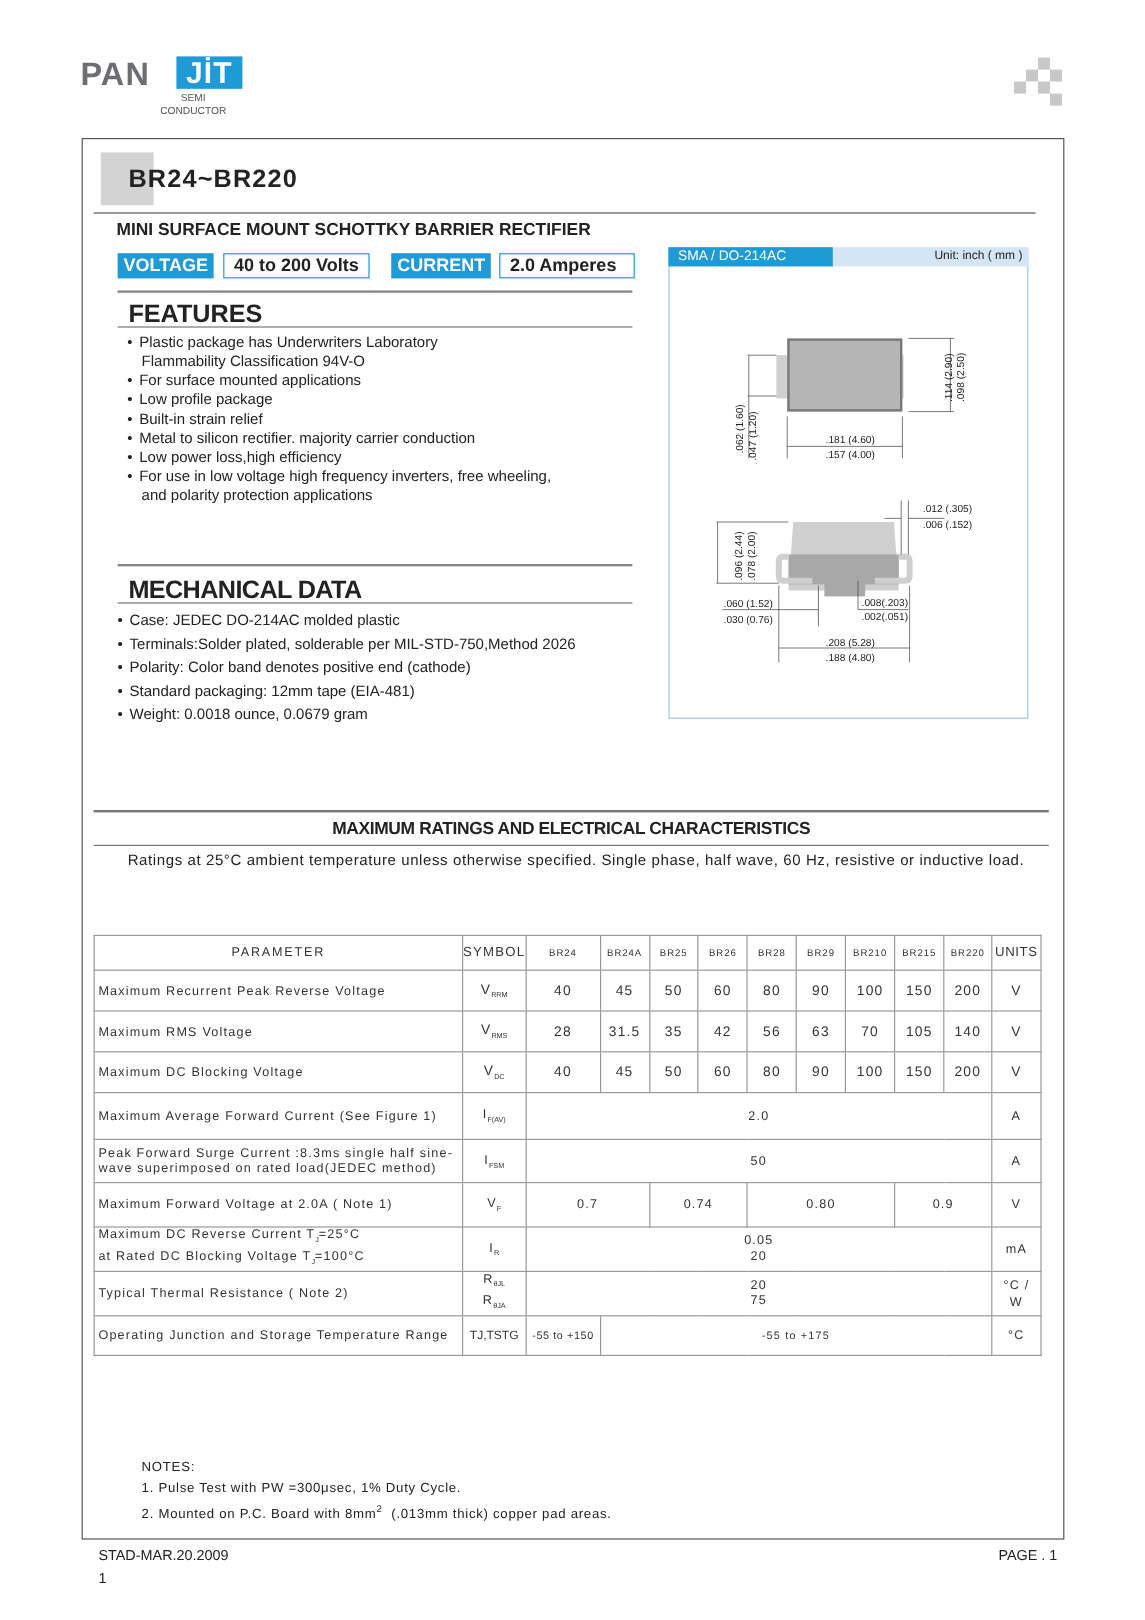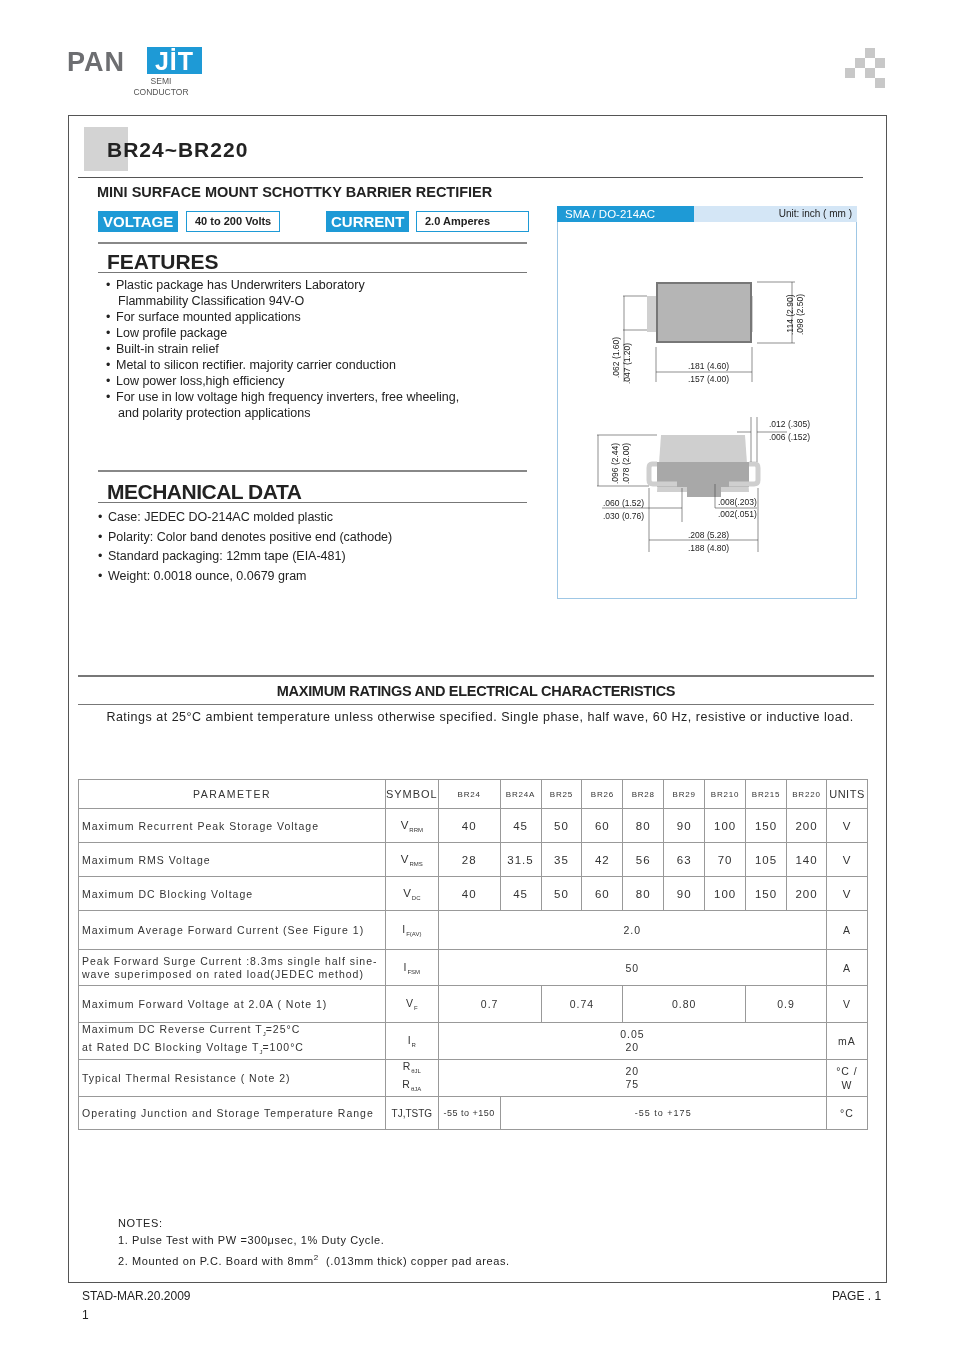--- a/index.html
+++ b/index.html
@@ -14,21 +14,21 @@
 
   
   .frame { left:68px; top:115px; width:817px; height:1166px; border:1px solid #555; }
 
   .title-bg { left:84px; top:127px; width:44px; height:44px; background:#d3d3d3; }
   .title { left:107px; top:138px; font-size:21px; font-weight:bold; color:#222; letter-spacing:1px; }
   .title-rule { left:78px; top:177px; width:785px; height:1px; background:#555; }
   .subtitle { left:97px; top:184px; font-size:14.5px; font-weight:bold; color:#222; }
 
   .badge-label { background:#1e9ad6; color:#fff; font-weight:bold; font-size:15px; height:21px; line-height:21px; padding:0 5px; }
-  .badge-val { border:1px solid #1e9ad6; background:#fff; color:#222; font-weight:bold; font-size:11px; height:19px; line-height:19px; padding:0 8px; }
+  .badge-val { border:1px solid #1e9ad6; background:#fff; color:#222; font-weight:bold; font-size:15px; height:19px; line-height:19px; padding:0 8px; }
 
   .sec-rule { height:2px; background:#888; }
   .sec-rule-thin { height:1px; background:#777; }
   .sec-title { font-size:21px; font-weight:bold; color:#222; }
   ul.bul { list-style:none; margin:0; padding:0; font-size:12.5px; color:#222; }
   ul.bul li { position:relative; padding-left:12px; }
   ul.bul li::before { content:"•"; position:absolute; left:2px; }
 
   
   .pkg-box { left:557px; top:207px; width:298px; height:390px; border:1px solid #9fc7e5; }
@@ -101,20 +101,21 @@
   <li>For use in low voltage high frequency inverters, free wheeling,</li>
   <li class="cont">and polarity protection applications</li>
 </ul>
 <style>ul.bul li.cont::before { content:""; } ul.bul li.cont { padding-left:14px; }</style>
 
 <div class="abs sec-rule" style="left:98px;top:470px;width:429px;"></div>
 <div class="abs sec-title" style="left:107px;top:480px;letter-spacing:-0.5px;">MECHANICAL DATA</div>
 <div class="abs sec-rule-thin" style="left:98px;top:502px;width:429px;"></div>
 <ul class="abs bul" style="left:96px;top:508px;width:430px;line-height:19.5px;">
   <li>Case: JEDEC DO-214AC molded plastic</li>
+  <li>Terminals:Solder plated, solderable per MIL-STD-750,Method 2026</li>
   <li>Polarity: Color band denotes positive end (cathode)</li>
   <li>Standard packaging: 12mm tape (EIA-481)</li>
   <li>Weight: 0.0018 ounce, 0.0679 gram</li>
 </ul>
 
 <div class="abs pkg-box"></div>
 <div class="abs pkg-head"></div>
 <div class="abs pkg-head-left">SMA / DO-214AC</div>
 <div class="abs pkg-head-right">Unit: inch ( mm )</div>
 
@@ -202,21 +203,21 @@
     <td class="colhdr">BR25</td>
     <td class="colhdr">BR26</td>
     <td class="colhdr">BR28</td>
     <td class="colhdr">BR29</td>
     <td class="colhdr">BR210</td>
     <td class="colhdr">BR215</td>
     <td class="colhdr">BR220</td>
     <td style="font-size:11px;letter-spacing:0.5px;">UNITS</td>
   </tr>
   <tr class="r1">
-    <td class="param" style="font-size:10.5px;">Maximum Recurrent Peak Storage Voltage</td>
+    <td class="param" style="font-size:10.5px;">Maximum Recurrent Peak Reverse Voltage</td>
     <td><span>V</span><span class="sub">RRM</span></td>
     <td>40</td>
     <td>45</td>
     <td>50</td>
     <td>60</td>
     <td>80</td>
     <td>90</td>
     <td>100</td>
     <td>150</td>
     <td>200</td>

